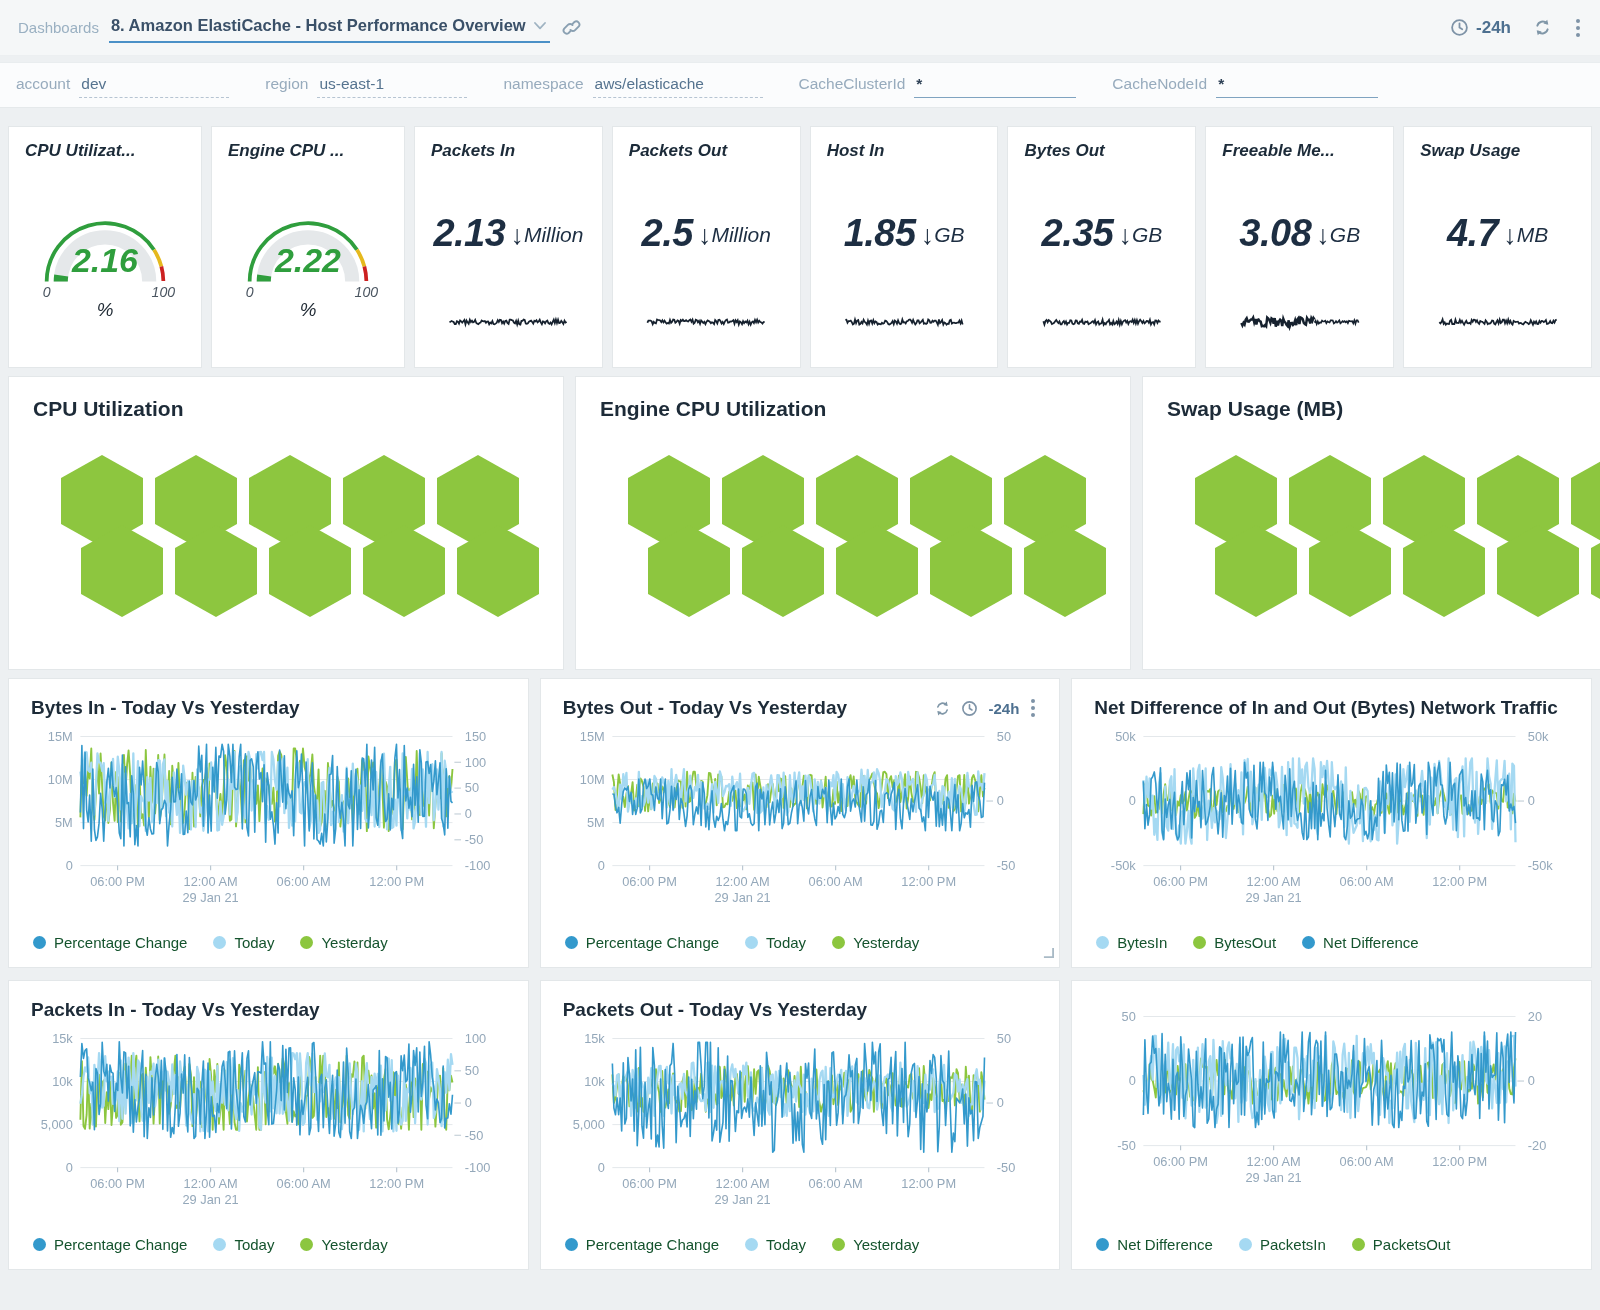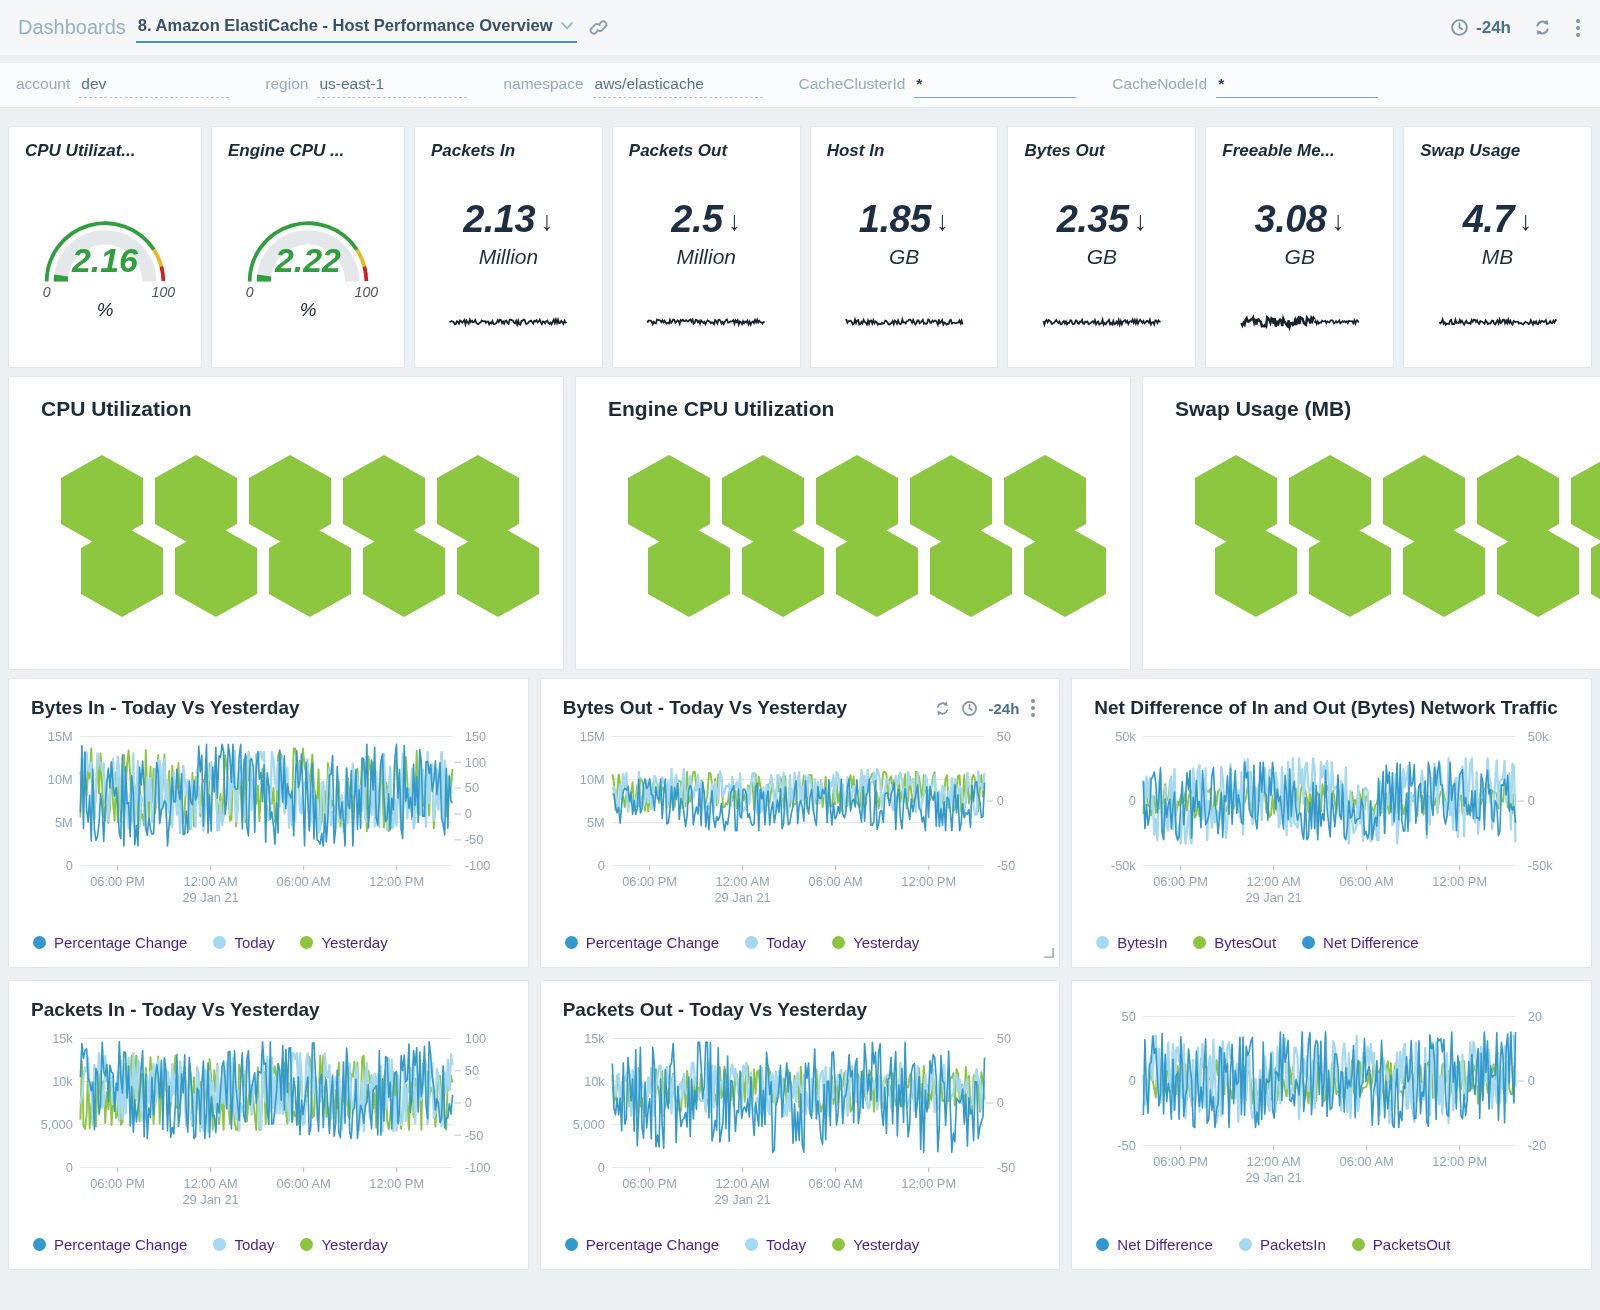--- a/index.html
+++ b/index.html
@@ -1,21 +1,21 @@
 <!DOCTYPE html>
 <html><head>
 <meta charset="utf-8">
 <style>
   * { margin:0; padding:0; box-sizing:border-box; }
   html,body { background:#edf0f2; }
   body { font-family:"Liberation Sans", sans-serif; color:#1d2b38; width:1600px; height:1310px; overflow:hidden; }
 
   
   .topbar { height:56px; background:#f5f7f8; border-bottom:1px solid #eceff1; display:flex; align-items:center; padding:0 18px; }
-  .crumb { color:#9ab0c2; font-size:20px; margin-right:10px; cursor:pointer; }
+  .crumb { color:#9ab0c2; font-size:15px; margin-right:10px; cursor:pointer; }
   .title-wrap { display:flex; align-items:center; gap:8px; border-bottom:2px solid #4a90c7; padding:4px 4px 6px 2px; }
   .dash-title { color:#3a5068; font-size:16.5px; font-weight:600; }
   .icon-btn { display:inline-flex; align-items:center; justify-content:center; cursor:pointer; }
   .link-icon { margin-left:12px; }
   .topbar-right { margin-left:auto; display:flex; align-items:center; gap:22px; }
   .time-chip { display:flex; align-items:center; gap:7px; color:#4d7090; font-size:17px; font-weight:600; cursor:pointer; }
 
   
   .filterbar { height:46px; background:#fbfcfd; border-top:1px solid #e9edef; border-bottom:1px solid #e5e9eb; margin-top:6px; display:flex; align-items:center; padding:0 16px; gap:36px; }
   .filter-item { display:flex; align-items:baseline; gap:9px; }
@@ -32,47 +32,47 @@
   .hex-row { height:294px; }
   .chart-row { height:290px; }
   .chart-row-2 { margin-top:12px; }
 
   .card, .panel { background:#ffffff; border:1px solid #e3e7e9; }
 
   
   .card { display:flex; flex-direction:column; padding:14px 16px;font-style:italic; }
   .card-title { font-size:17px; font-weight:600; color:#1c2b39; white-space:nowrap; overflow:hidden; }
   .gauge-body { flex:1; display:flex; align-items:center; justify-content:center; }
-  .stat-body { flex:1; display:flex; flex-direction:column; align-items:center; justify-content:center; }
+  .stat-body { flex:1; display:flex; flex-direction:row; align-items:center; justify-content:center; }
   .stat-value-row { display:flex; align-items:center; color:#1d2e42; }
   .stat-value { font-size:38px; font-weight:700; letter-spacing:-0.5px; }
   .stat-arrow { font-size:27px; font-weight:400; margin-left:5px; margin-top:4px; }
   .stat-unit { font-size:21px; font-weight:500; color:#1d2e42; margin-top:4px; }
   .spark-wrap { height:34px; display:flex; align-items:center; justify-content:center; margin-bottom:14px; }
 
   
   .panel { padding:20px 24px; position:relative; display:flex; flex-direction:column; }
-  .panel-title { font-size:21px; font-weight:600; color:#1d2b38; white-space:nowrap; overflow:hidden;margin-left:8px; }
+  .panel-title { font-size:21px; font-weight:600; color:#1d2b38; white-space:nowrap; overflow:hidden; }
   .hex-grid { margin-top:34px; }
   .hex-grid .hrow { display:flex; gap:12px; }
   .hex-grid .hrow.r2 { margin-top:-22px; margin-left:48px; }
   .hex-grid .hrow.r1 { margin-left:28px; }
   .hex { width:82px; height:92px; clip-path:polygon(50% 0%,100% 25%,100% 75%,50% 100%,0% 75%,0% 25%); cursor:pointer; }
 
   
   .chart-panel { padding:18px 22px 10px; }
   .chart-head { display:flex; align-items:flex-start; justify-content:space-between; }
   .chart-title { font-size:19px; font-weight:600; color:#1d2b38; white-space:nowrap; overflow:hidden; }
   .chart-controls { display:flex; align-items:center; gap:10px; color:#4d7090; font-size:15px; font-weight:600; }
   .chart-svg { width:100%; display:block; margin-top:8px; }
   svg text { font-family:"Liberation Sans", sans-serif; }
   .legend { display:flex; align-items:center; gap:26px; margin-top:auto; padding:4px 2px 6px; }
   .legend-item { display:flex; align-items:center; gap:8px; cursor:pointer; }
   .legend-dot { width:13px; height:13px; border-radius:50%; }
-  .legend-label { font-size:15px; color:#4c1d95; }
+  .legend-label { font-size:15px; color:#14532d; }
   .resize-handle { position:absolute; right:5px; bottom:5px; cursor:nwse-resize; }
 
   .kebab { display:inline-flex; flex-direction:column; gap:3px; cursor:pointer; padding:2px; }
   .kebab i { width:4px; height:4px; border-radius:50%; background:#7e93a7; }
 </style>
 </head>
 <body>
 
 <div class="topbar">
   <span class="crumb">Dashboards</span>

